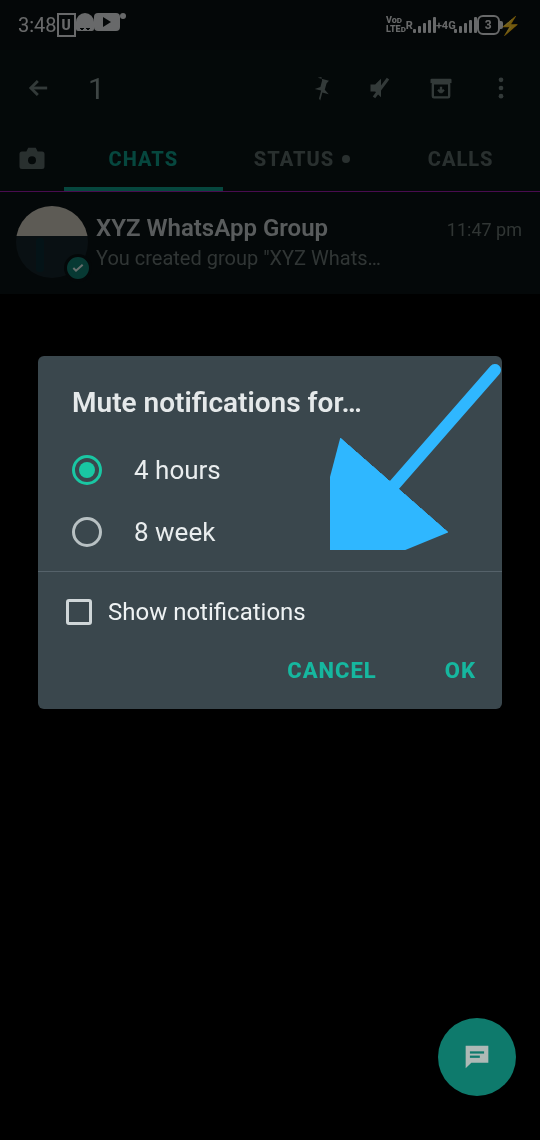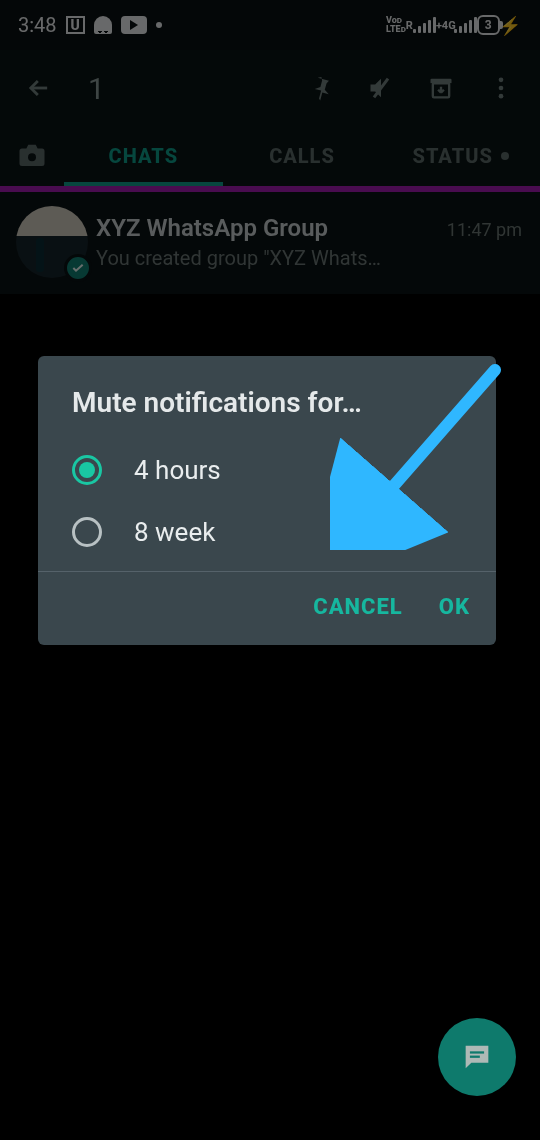--- a/index.html
+++ b/index.html
@@ -1,20 +1,20 @@
 <!DOCTYPE html>
 <html><head>
 <meta charset="utf-8">
 <style>
 * { margin: 0; padding: 0; box-sizing: border-box; font-family: -apple-system, Roboto, "Helvetica Neue", Arial, sans-serif; }
 html, body { width: 540px; height: 1140px; background: #000; color: #9aa1a6; overflow: hidden; position: relative; }
 
 
 .status-bar { height: 50px; display: flex; align-items: center; justify-content: space-between; padding: 0 18px; color: #e7e9ea; font-size: 20px; background: #0a1012; }
-.status-left { display: flex; align-items: center; gap: 9px; }
+.status-left { display: flex; }
 .status-right { display: flex; align-items: center; }
 .status-icon { display: inline-flex; align-items: center; justify-content: center; }
 .status-dot { width: 6px; height: 6px; border-radius: 50%; background: #e7e9ea; }
 .badge-u { border: 2px solid #e7e9ea; font-weight: 800; font-size: 14px; padding: 0 3px; line-height: 14px; }
 .ghost-ico { width: 18px; height: 18px; display: inline-block; background: #e7e9ea; border-radius: 9px 9px 2px 2px; position: relative; }
 .ghost-ico::after { content: ""; position: absolute; left: 3px; right: 3px; bottom: -1px; height: 4px; background: radial-gradient(circle at 3px 0, #0a1012 2px, transparent 2px) repeat-x; background-size: 6px 6px; }
 .yt-ico { width: 26px; height: 18px; border-radius: 4px; background: #e7e9ea; display: inline-flex; align-items: center; justify-content: center; }
 .yt-ico::before { content: ""; border-left: 8px solid #0a1012; border-top: 5px solid transparent; border-bottom: 5px solid transparent; }
 .vol-lted { font-weight: 800; font-size: 9px; line-height: 9px; text-align: left; }
 .sig-bars { display: inline-flex; align-items: flex-end; gap: 2px; height: 16px; }
@@ -25,21 +25,21 @@
 .bolt { font-size: 18px; }
 
 
 .toolbar { height: 76px; display: flex; align-items: center; padding: 0 14px; gap: 10px; background: #0b1416; }
 .tb-btn { width: 50px; height: 50px; display: inline-flex; align-items: center; justify-content: center; color: #72827f; }
 .tb-btn svg { width: 28px; height: 28px; }
 .sel-count { color: #8a9a97; font-size: 30px; font-weight: 400; margin-left: 14px; flex: 0 0 auto; }
 .spacer { flex: 1; }
 
 
-.tabs { height: 66px; display: flex; align-items: flex-end; background: #0b1416; border-bottom: 6px solid #a21caf; }
+.tabs { height: 66px; display: flex; align-items: flex-end; background: #0b1416; border-bottom: 1px solid #a21caf; }
 .tab-cam { width: 64px; display: flex; align-items: center; justify-content: center; height: 100%; color: #5c6a68; }
 .tab-cam svg { width: 30px; height: 30px; }
 .tab { flex: 1; display: flex; align-items: center; justify-content: center; height: 100%; font-weight: 800; letter-spacing: 1px; font-size: 20px; color: #5c6a68; position: relative; }
 .tab.active { color: #0f9d8a; }
 .tab.active::after { content: ""; position: absolute; left: 0; right: 0; bottom: 0; height: 4px; background: #0f9d8a; }
 .tab-dot { width: 8px; height: 8px; border-radius: 50%; background: #5c6a68; margin-left: 8px; }
 
 
 .chat-row { display: flex; align-items: center; padding: 14px 18px 16px 16px; gap: 8px; background: #0a1214; }
 .avatar-wrap { position: relative; width: 72px; height: 72px; }
@@ -50,32 +50,32 @@
 .chat-txt { flex: 1; min-width: 0; }
 .chat-top { display: flex; align-items: baseline; gap: 12px; }
 .chat-title { color: #c6ccce; font-size: 24px; font-weight: 600; white-space: nowrap; overflow: hidden; text-overflow: ellipsis; }
 .chat-time { color: #6a7673; font-size: 18px; margin-left: auto; }
 .chat-sub { color: #6b7775; font-size: 20px; white-space: nowrap; overflow: hidden; text-overflow: ellipsis; margin-top: 4px; }
 
 
 .dim { position: absolute; inset: 0; background: rgba(0,0,0,0.55); }
 
 
-.dialog { position: absolute; left: 38px; right: 44px; top: 356px; background: #3a474d; border-radius: 6px; box-shadow: 0 6px 22px rgba(0,0,0,0.4); padding-bottom: 10px; }
+.dialog { position: absolute; left: 38px; right: 38px; top: 356px; background: #3a474d; border-radius: 6px; box-shadow: 0 6px 22px rgba(0,0,0,0.4); padding-bottom: 10px; }
 .dlg-title { color: #e5e9ea; font-size: 28px; font-weight: 600; padding: 30px 34px 20px; }
 .radio-row { display: flex; align-items: center; gap: 32px; padding: 16px 34px; }
 .radio { width: 30px; height: 30px; border: 3px solid #b8c1c3; border-radius: 50%; display: inline-flex; align-items: center; justify-content: center; }
 .radio.sel { border-color: #19c7a3; }
 .radio.sel::after { content: ""; width: 16px; height: 16px; background: #19c7a3; border-radius: 50%; }
 .radio-label { color: #e9edee; font-size: 26px; }
 .divider { height: 1px; background: #55626a; margin-top: 8px; }
 .check-row { display: flex; align-items: center; gap: 16px; padding: 26px 28px 10px; }
 .checkbox { width: 26px; height: 26px; border: 3px solid #cfd6d8; border-radius: 3px; }
 .check-label { color: #eef2f3; font-size: 24px; }
-.dlg-actions { display: flex; justify-content: flex-end; gap: 36px; padding: 22px 26px 16px 26px; }
+.dlg-actions { display: flex; justify-content: flex-end; gap: 68px; padding: 22px 26px 16px 26px; }
 .dlg-btn { color: #16b79f; font-weight: 800; letter-spacing: 1px; font-size: 22px; }
 
 
 .arrow { position: absolute; left: 330px; top: 360px; pointer-events: none; }
 
 
 .fab { position: absolute; right: 24px; bottom: 44px; width: 78px; height: 78px; border-radius: 50%; background: #0e7a6c; display: flex; align-items: center; justify-content: center; color: #aeb9b6; }
 .fab svg { width: 34px; height: 34px; }
 </style>
 </head>
@@ -152,25 +152,25 @@
   <div class="tab-cam">
     <svg viewBox="0 0 24 24" fill="currentColor">
         <path d="M9 3 7.5 6H4a2 2 0 0 0-2 2v10a2 2 0 0 0 2 2h16a2 2 0 0 0 2-2V8a2 2 0 0 0-2-2h-3.5L15 3H9z"></path>
         <circle cx="12" cy="13" r="3.2" fill="#0b1416"></circle>
       </svg>
   </div>
   <div class="tab active">
       <span>CHATS</span>
     </div>
   <div class="tab">
-      <span>CALLS</span>
-    </div>
-  <div class="tab">
       <span>STATUS</span>
       <span class="tab-dot"></span>
+    </div>
+  <div class="tab">
+      <span>CALLS</span>
     </div>
 </div>
 
 <div class="chat-row">
   <div class="avatar-wrap">
     <div class="avatar"></div>
     <div class="sel-check">
       <svg viewBox="0 0 24 24" fill="none" stroke="#e6f5f2" stroke-width="3">
           <path d="M5 12l4 4L19 7"></path>
         </svg>
@@ -194,20 +194,24 @@
     <span class="radio sel"></span>
     <span class="radio-label">4 hours</span>
   </div>
   <div class="radio-row">
     <span class="radio"></span>
     <span class="radio-label">8 week</span>
   </div>
 
   <div class="divider"></div>
 
+  <div class="check-row">
+    <span class="checkbox"></span>
+    <span class="check-label">Show notifications</span>
+  </div>
 
   <div class="dlg-actions">
     <span class="dlg-btn">CANCEL</span>
     <span class="dlg-btn">OK</span>
   </div>
 </div>
 
 <svg class="arrow" width="180" height="190" viewBox="0 0 180 190">
   <defs>
     <marker id="ah" markerWidth="14" markerHeight="14" refX="5" refY="6" orient="auto">

